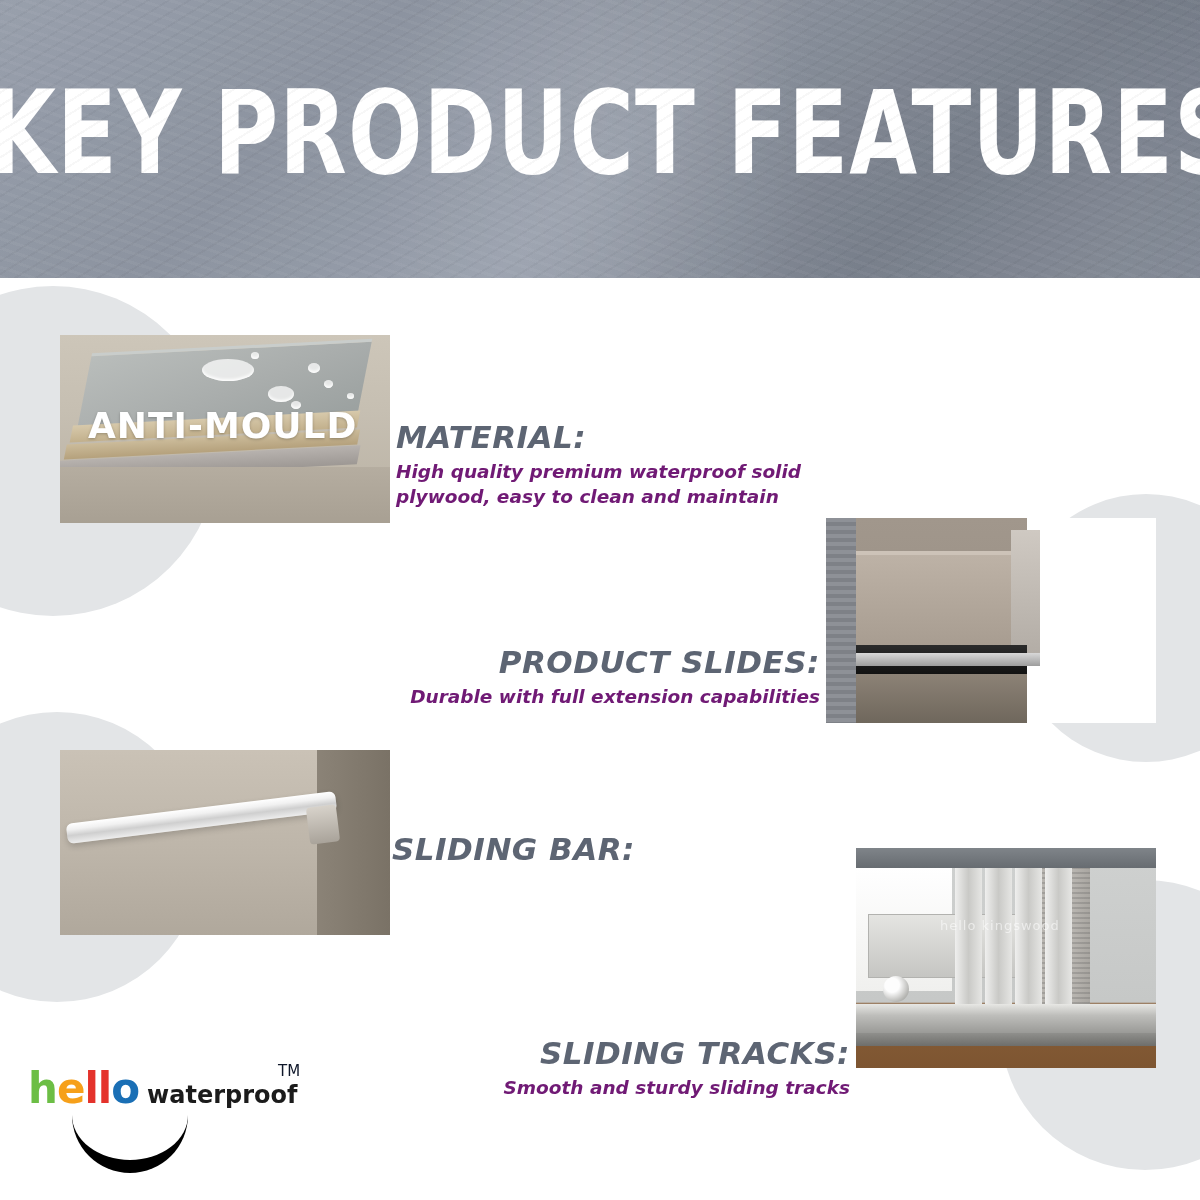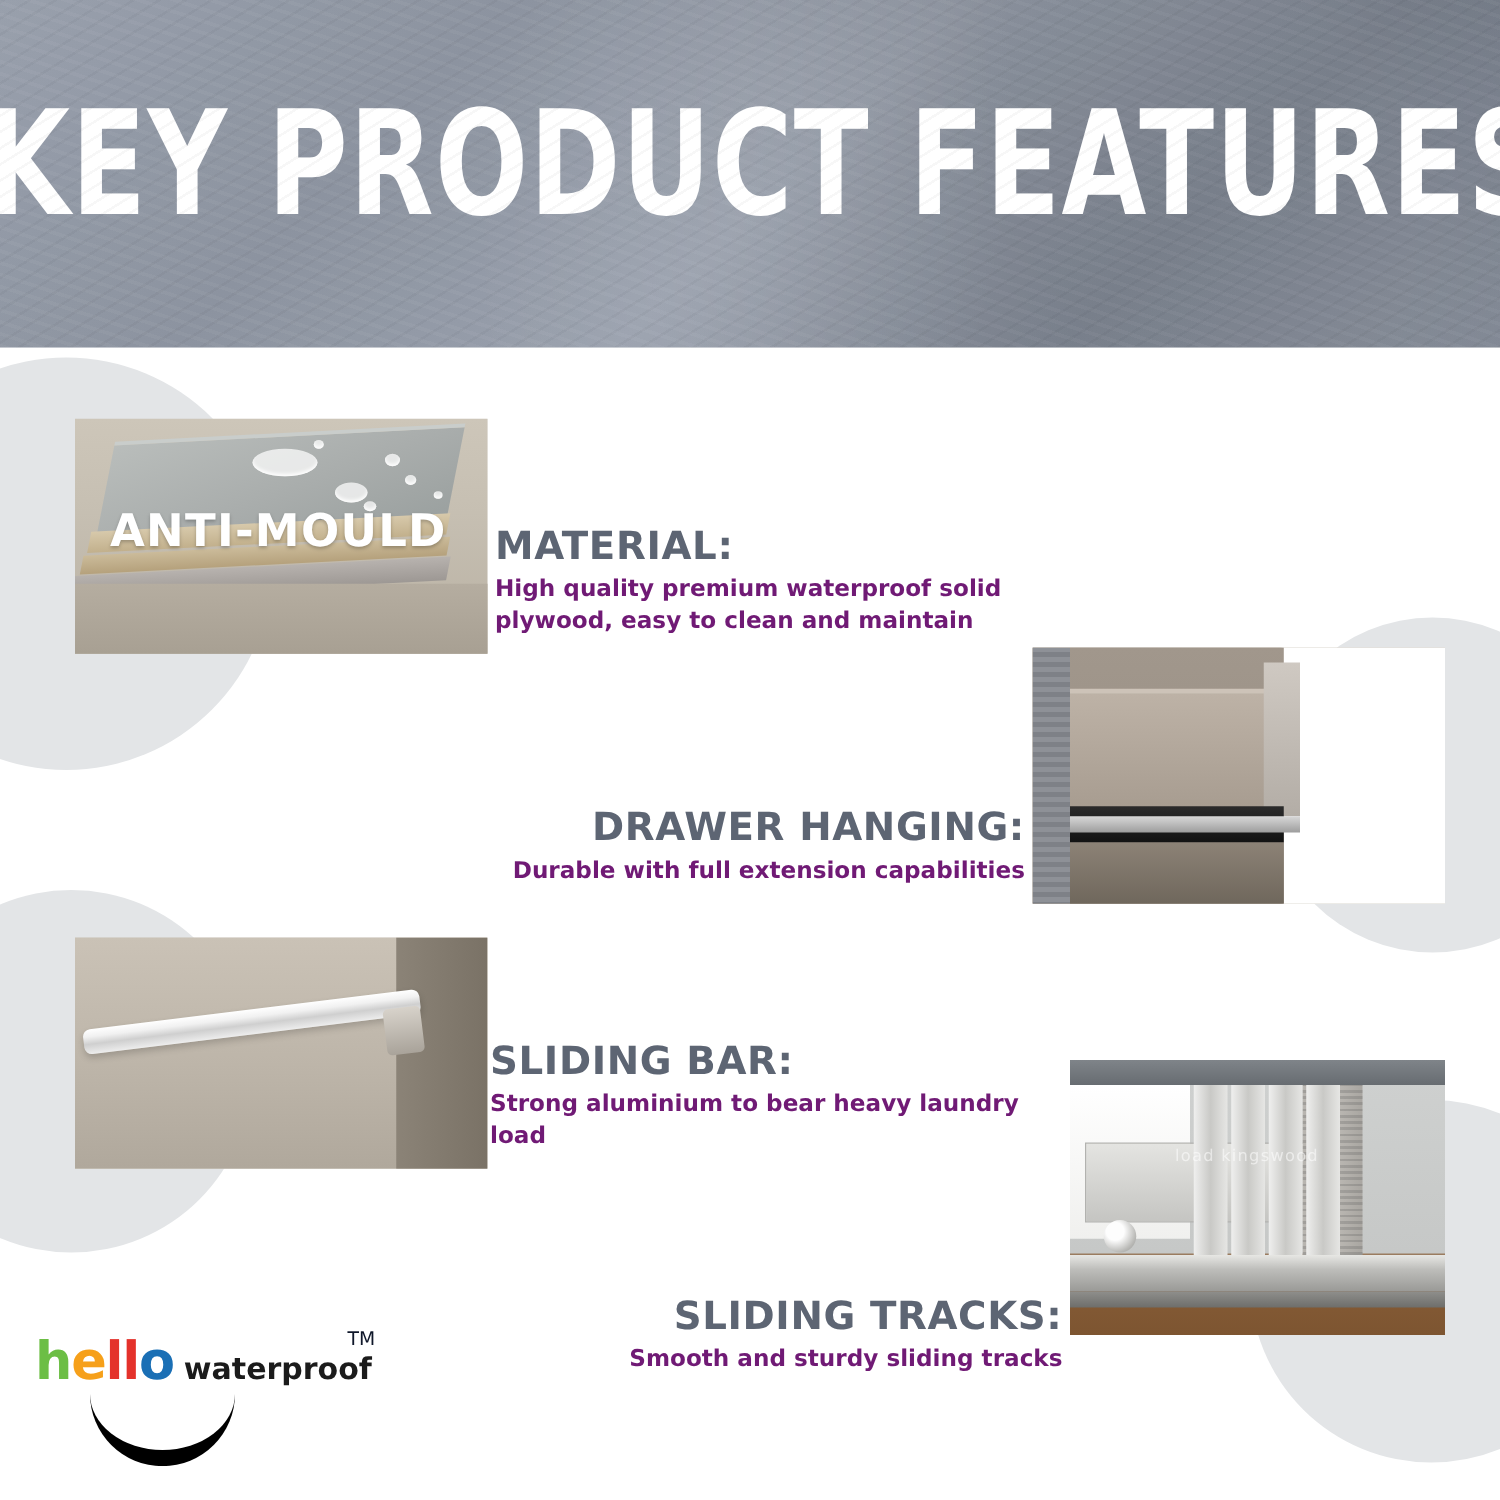--- a/index.html
+++ b/index.html
@@ -77,20 +77,21 @@
     z-index: 2;
   }
   .thumb {
     position: absolute;
     overflow: hidden;
     background: #cfcabf;
   }
   .ftext {
     position: absolute;
     z-index: 3;
+    font-style: italic;
   }
   .ftitle {
     font-family: "DejaVu Sans", sans-serif;
     font-weight: bold;
     font-size: 31px;
     color: #5d6573;
     letter-spacing: 0.5px;
     line-height: 1.1;
     margin: 0 0 6px 0;
     white-space: nowrap;
@@ -392,55 +393,54 @@
         <div class="dw-wall"></div>
         <div class="dw-panel"></div>
         <div class="dw-front"></div>
         <div class="dw-side"></div>
         <div class="dw-dark"></div>
         <div class="dw-rail"></div>
         <div class="dw-bottom"></div>
       </div>
     </div>
     <div class="ftext ta-right" style="left:330px; top:645px; width:490px;">
-      <p class="ftitle">DRAWER HANGING:</p>
+      <p class="ftitle">PRODUCT SLIDES:</p>
       <p class="fdesc">Durable with full extension capabilities</p>
     </div>
   </div>
 
   <div class="feature">
     <div class="thumb" style="left:60px; top:750px; width:330px; height:185px;">
       <div class="img-bar">
         <div class="bar-right-panel"></div>
         <div class="bar-rod"></div>
         <div class="bar-holder"></div>
       </div>
     </div>
     <div class="ftext ta-left" style="left:392px; top:832px; width:470px;">
       <p class="ftitle">SLIDING BAR:</p>
-      <p class="fdesc">Strong aluminium to bear heavy laundry load</p>
     </div>
   </div>
 
   <div class="feature">
     <div class="thumb" style="left:856px; top:848px; width:300px; height:220px;">
       <div class="img-track">
         <div class="tr-topstrip"></div>
         <div class="tr-white"></div>
         <div class="tr-box"></div>
         <div class="tr-door d1"></div>
         <div class="tr-door d2"></div>
         <div class="tr-speckle s1"></div>
         <div class="tr-door d3"></div>
         <div class="tr-speckle s2"></div>
         <div class="tr-door d4"></div>
         <div class="tr-roller"></div>
         <div class="tr-rail"></div>
         <div class="tr-rail2"></div>
-        <div class="watermark">load kingswood</div>
+        <div class="watermark">hello kingswood</div>
       </div>
     </div>
     <div class="ftext ta-right" style="left:350px; top:1036px; width:500px;">
       <p class="ftitle">SLIDING TRACKS:</p>
       <p class="fdesc">Smooth and sturdy sliding tracks</p>
     </div>
   </div>
 
   <div class="logo">
     <div class="logo-row">

